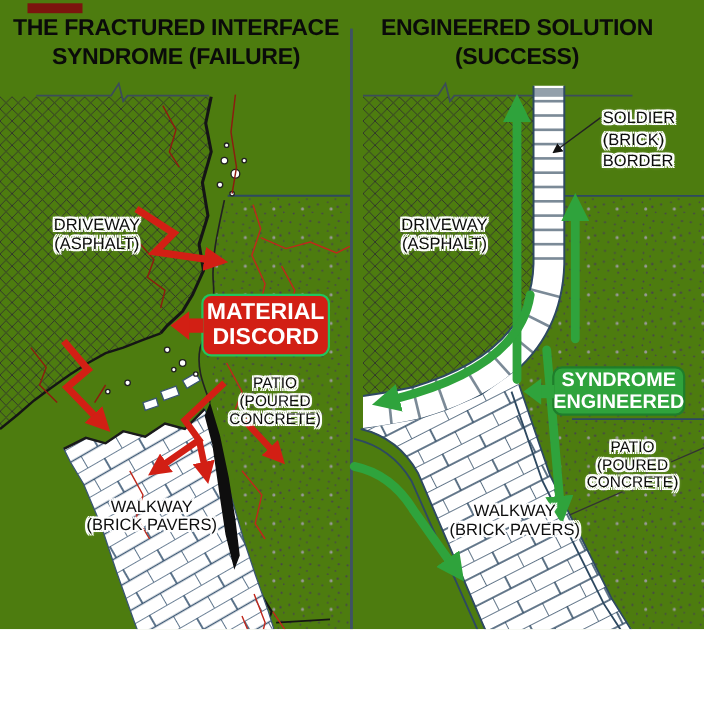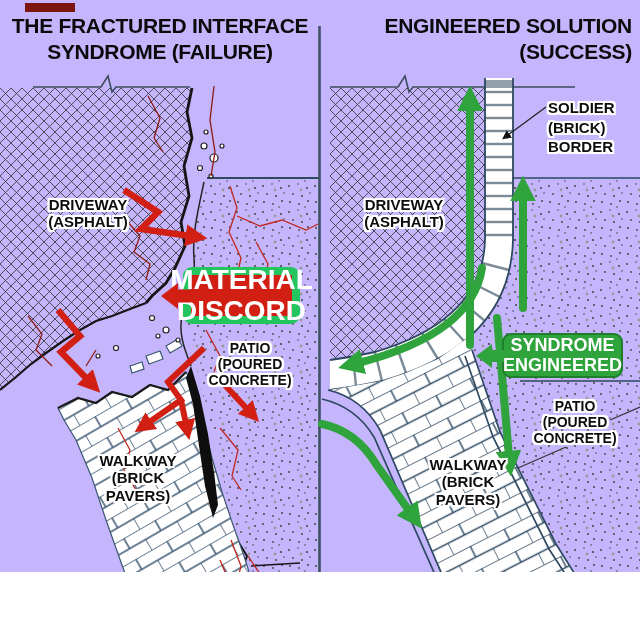--- a/index.html
+++ b/index.html
@@ -1,30 +1,30 @@
 <!DOCTYPE html>
 <html><head>
 <meta charset="utf-8">
 <style>
   html,body{margin:0;padding:0;background:#fff;}
-  #stage{position:relative;width:640px;height:572px;background:#c4b5fd;overflow:hidden;
+  #stage{position:relative;width:640px;height:572px;background:#4d7c0f;overflow:hidden;
          font-family:"Liberation Sans",sans-serif;}
   #art{position:absolute;left:0;top:0;}
   .title{position:absolute;width:300px;text-align:center;font-weight:bold;color:#0a0a0a;
          font-size:21px;line-height:1.22;letter-spacing:-0.3px;}
-  .lbl{position:absolute;font-weight:bold;color:#0d0d0d;text-align:center;line-height:1.16;
+  .lbl{position:absolute;font-weight:normal;color:#0d0d0d;text-align:center;line-height:1.16;
        text-shadow:-2px -2px 0 #fff,2px -2px 0 #fff,-2px 2px 0 #fff,2px 2px 0 #fff,
                    -2px 0 0 #fff,2px 0 0 #fff,0 -2px 0 #fff,0 2px 0 #fff,0 0 4px #fff;}
   .lbl span{display:block;}
   .sz15{font-size:15px;} .sz14{font-size:14px;}
   .callout{position:absolute;display:flex;flex-direction:column;align-items:center;justify-content:center;
            color:#fff;font-weight:bold;text-align:center;border-radius:9px;line-height:1.08;}
   .callout span{display:block;}
-  #material-box{left:183px;top:267px;width:117px;height:57px;font-size:28px;
-                background:#d21f14;border:8px solid #22c55e;box-sizing:border-box;}
+  #material-box{left:183px;top:267px;width:117px;height:57px;font-size:21px;
+                background:#d21f14;border:2px solid #22c55e;box-sizing:border-box;}
   #unified-box{left:502px;top:333px;width:121px;height:45px;font-size:18px;
                background:#2fa33c;border:2px solid #1f7d2b;box-sizing:border-box;}
   .arrow-tail{position:absolute;top:50%;transform:translateY(-50%);}
   .tail-red{left:-14px;width:14px;height:13px;background:#d21f14;}
   .tip-red{left:-30px;width:0;height:0;border-top:13px solid transparent;border-bottom:13px solid transparent;
            border-right:17px solid #d21f14;}
   .tail-green{left:-13px;width:13px;height:12px;background:#2fa33c;}
   .tip-green{left:-28px;width:0;height:0;border-top:12px solid transparent;border-bottom:12px solid transparent;
              border-right:16px solid #2fa33c;}
   #corner-bar{position:absolute;left:25px;top:3px;width:50px;height:9px;background:#7c150e;}
@@ -210,21 +210,21 @@
   </g>
 </svg>
 
   <div id="corner-bar"></div>
   <div id="bottom-strip"></div>
 
   <div class="title" style="left:10px;top:13px;">
     <span>THE FRACTURED INTERFACE</span>
     <span>SYNDROME (FAILURE)</span>
   </div>
-  <div class="title" style="left:332px;top:13px;text-align:right;">
+  <div class="title" style="left:320px;top:13px;">
     <span>ENGINEERED SOLUTION</span>
     <span>(SUCCESS)</span>
   </div>
 
   <div class="lbl sz15" style="left:38px;top:196px;width:100px;">
     <span>DRIVEWAY</span>
     <span>(ASPHALT)</span>
   </div>
   <div class="lbl sz14" style="left:200px;top:340px;width:100px;">
     <span>PATIO</span>

